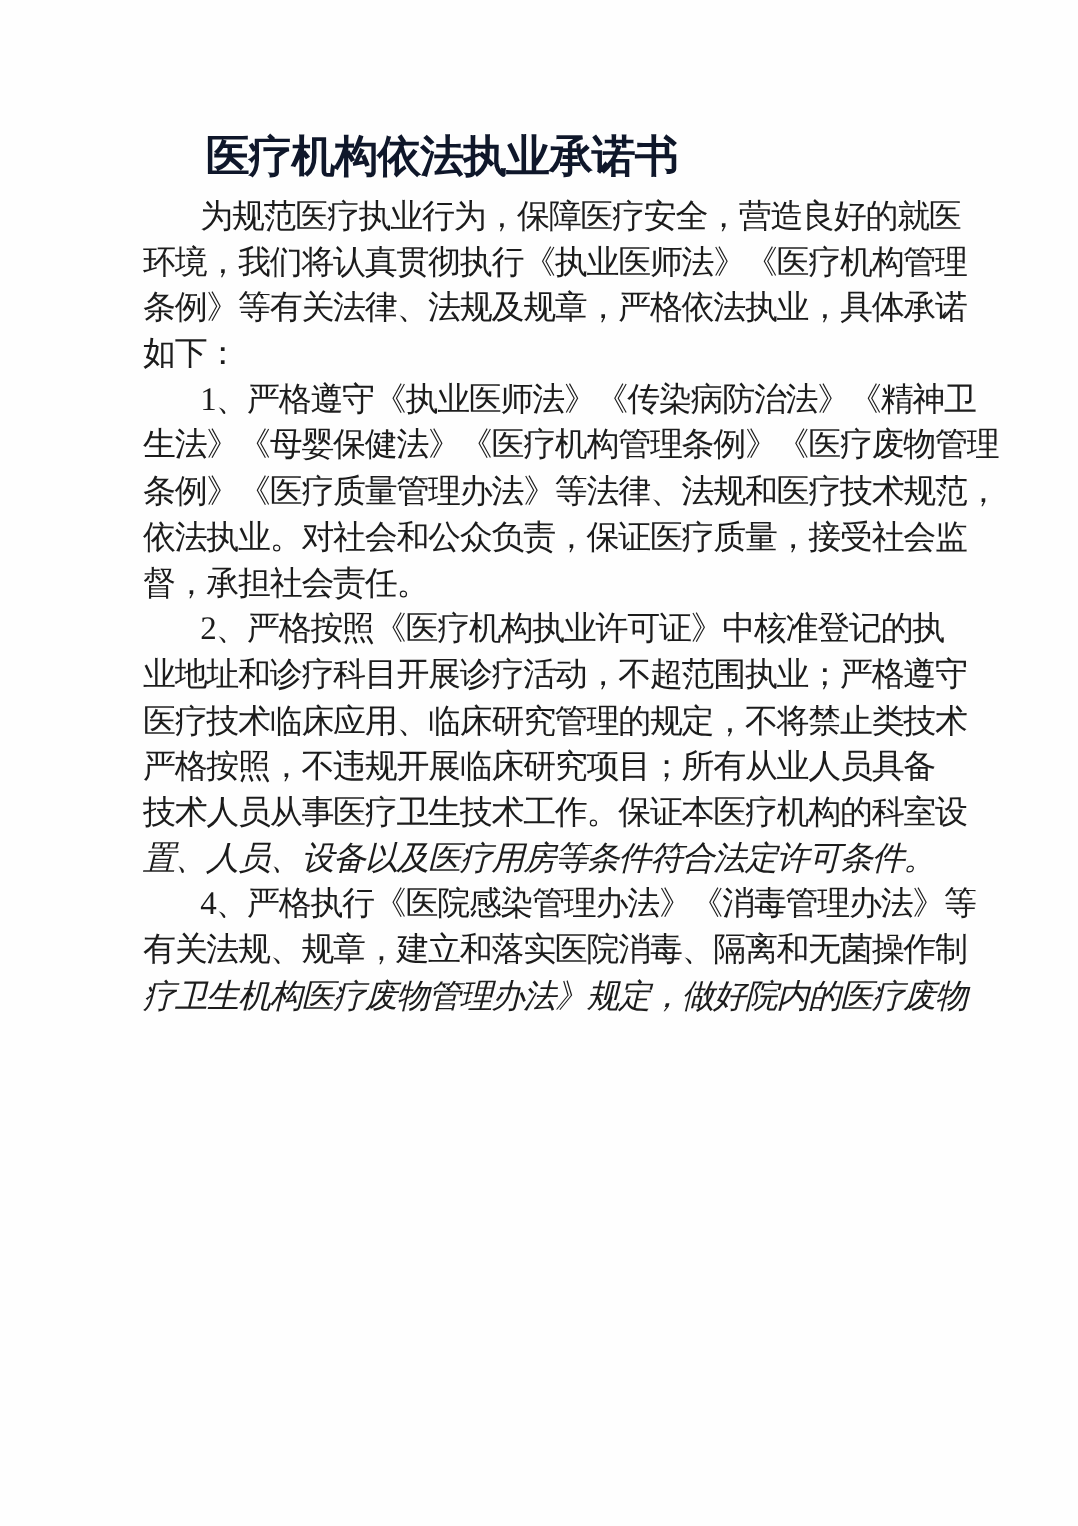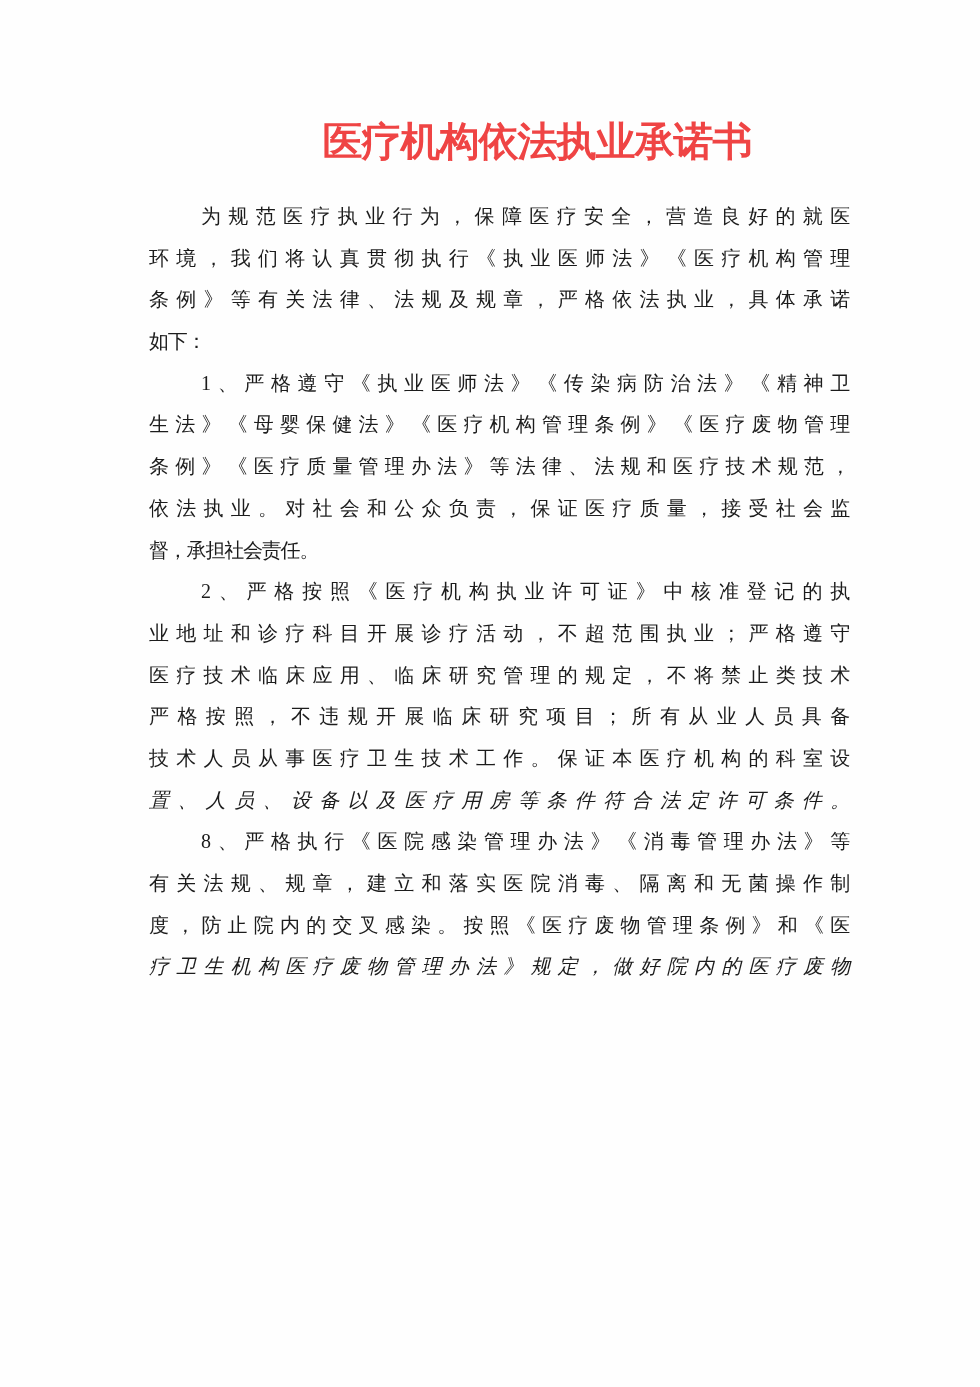--- a/index.html
+++ b/index.html
@@ -15,36 +15,35 @@
     font-family: "Liberation Serif", "DejaVu Serif", serif;
     color: #1c1c1c;
     overflow: hidden;
   }
   .doc-title {
     position: absolute;
     top: 118px;
     left: 187px;
     width: 700px;
     margin: 0;
-    text-align: center;
+    text-align: left;
     font-size: 40px;
     line-height: 48px;
     font-weight: bold;
-    color: #ef4444;
+    color: #0f172a;
     letter-spacing: -1px;
     white-space: nowrap;
   }
   .doc-body {
     position: absolute;
     top: 176px;
-    left: 149px;
+    left: 130px;
     width: 700px;
-    font-size: 20px;
+    font-size: 30px;
     letter-spacing: -1.2px;
-    margin-top: 20px;
   }
   .para {
     margin: 0;
     padding: 0;
   }
   .para .line {
     height: 41.7px;
     line-height: 41.7px;
     text-align: justify;
     text-align-last: justify;
@@ -85,19 +84,18 @@
       </div>
     <div class="para full-last">
         <div class="line">2、严格按照《医疗机构执业许可证》中核准登记的执</div>
         <div class="line">业地址和诊疗科目开展诊疗活动，不超范围执业；严格遵守</div>
         <div class="line">医疗技术临床应用、临床研究管理的规定，不将禁止类技术</div>
         <div class="line">严格按照，不违规开展临床研究项目；所有从业人员具备</div>
         <div class="line">技术人员从事医疗卫生技术工作。保证本医疗机构的科室设</div>
         <div class="line">置、人员、设备以及医疗用房等条件符合法定许可条件。</div>
       </div>
     <div class="para full-last">
-        <div class="line">8、严格执行《医院感染管理办法》《消毒管理办法》等</div>
+        <div class="line">4、严格执行《医院感染管理办法》《消毒管理办法》等</div>
         <div class="line">有关法规、规章，建立和落实医院消毒、隔离和无菌操作制</div>
-        <div class="line">度，防止院内的交叉感染。按照《医疗废物管理条例》和《医</div>
         <div class="line">疗卫生机构医疗废物管理办法》规定，做好院内的医疗废物</div>
       </div>
   </div>
 </div>
 
 </body></html>

